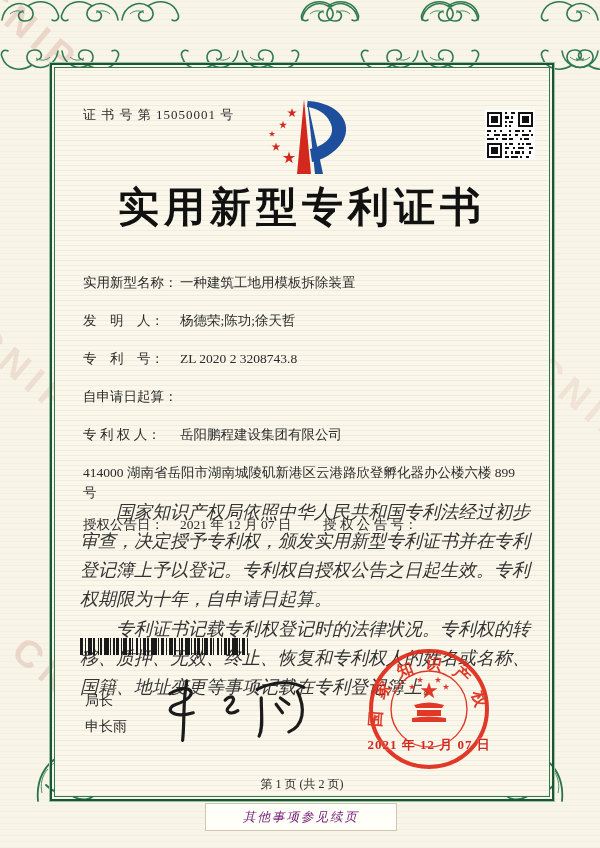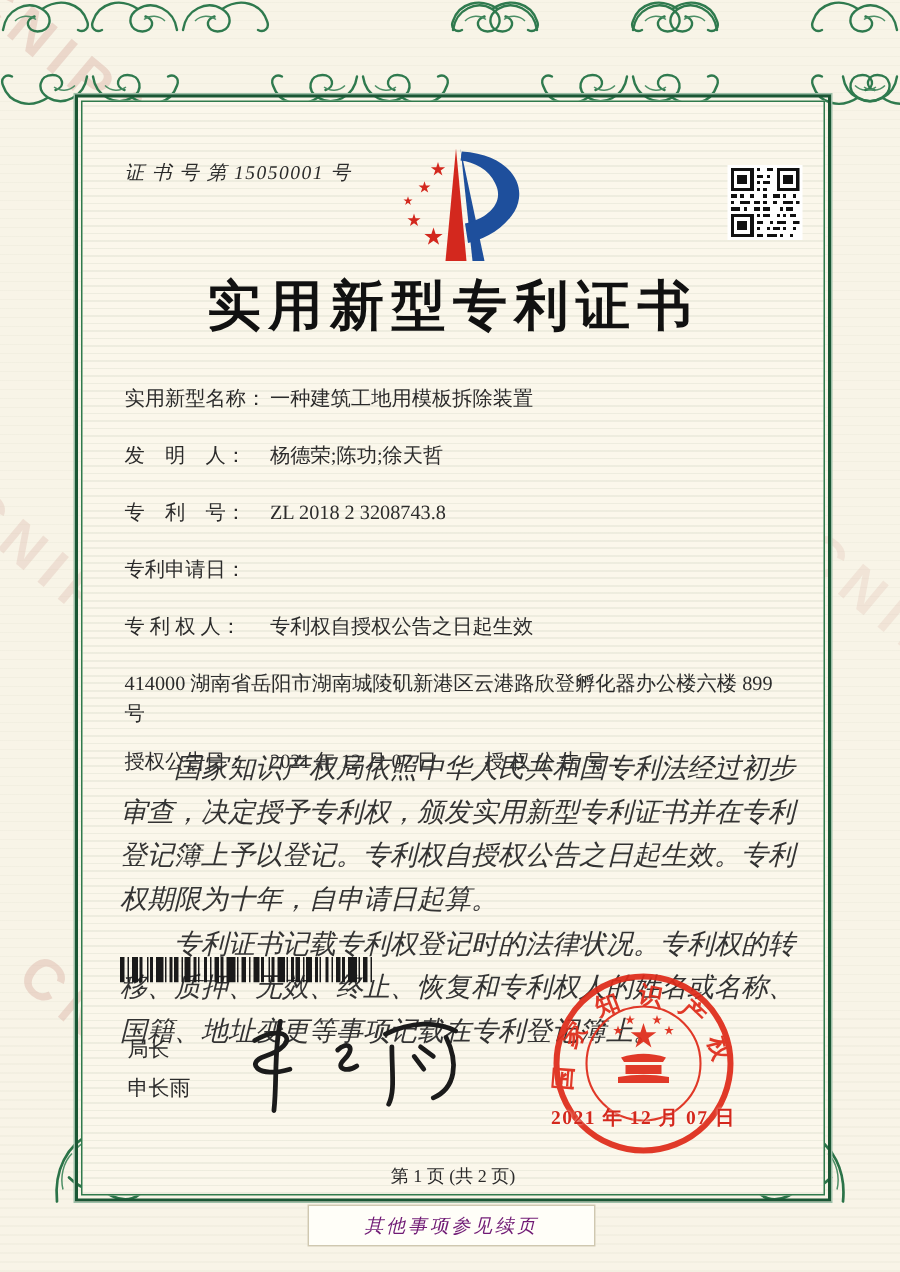--- a/index.html
+++ b/index.html
@@ -10,26 +10,26 @@
   .wm{position:absolute;font-family:"Liberation Sans","DejaVu Sans",sans-serif;
     font-weight:bold;font-size:38px;letter-spacing:7px;color:rgba(214,172,160,.40);
     transform:rotate(40deg);white-space:nowrap;pointer-events:none;z-index:1;}
   .ornament{position:absolute;z-index:2;}
   .frame-outer{position:absolute;left:50px;top:63px;width:500px;height:734px;
     border:2px solid #1a5634;z-index:3;box-shadow:0 0 0 1px #9dbfa8;}
   .frame-inner{position:absolute;left:2px;top:2px;right:2px;bottom:2px;
     border:1px solid #2f7a4c;
     background:#fbf7eb;
     background-image:repeating-linear-gradient(0deg, rgba(150,165,140,.13) 0 1px, transparent 1px 5px);}
-  .certno{position:absolute;left:28px;top:38px;font-size:13px;letter-spacing:1px;font-style:italic;}
+  .certno{position:absolute;left:28px;top:38px;font-size:13px;letter-spacing:1px;}
   .logo{position:absolute;left:204px;top:28px;width:96px;height:82px;}
   .qr{position:absolute;left:430px;top:42px;width:46px;height:46px;background:#fff;padding:2px;}
   .title{position:absolute;left:0;top:112px;width:100%;text-align:center;
-    font-size:36px;font-weight:bold;letter-spacing:5px;color:#111;}
-  .fields{position:absolute;left:28px;top:186px;width:444px;font-size:13.5px;}
+    font-size:41px;font-weight:bold;letter-spacing:5px;color:#111;}
+  .fields{position:absolute;left:28px;top:203px;width:444px;font-size:13.5px;}
   .frow{display:flex;line-height:24px;margin-bottom:14px;}
   .flabel{flex:0 0 97px;white-space:nowrap;}
   .fvalue{flex:1;}
   .frow.addr{margin-bottom:10px;}
   .frow.addr .fvalue{line-height:20px;padding-top:2px;}
   .frow.auth .fvalue{flex:0 0 143px;}
   .frow.auth .flabel2{flex:0 0 112px;white-space:nowrap;}
   .paras{position:absolute;left:25px;top:430px;width:450px;font-size:18px;
     line-height:1.62;font-style:italic;color:#333;text-align:justify;}
   .paras p{margin:0;text-indent:2em;}
@@ -146,28 +146,28 @@
         <div class="frow">
           <span class="flabel">实用新型名称：</span>
           <span class="fvalue">一种建筑工地用模板拆除装置</span>
         </div>
         <div class="frow">
           <span class="flabel">发　明　人：</span>
           <span class="fvalue">杨德荣;陈功;徐天哲</span>
         </div>
         <div class="frow">
           <span class="flabel">专　利　号：</span>
-          <span class="fvalue">ZL 2018 2 3208743.8</span>
-        </div>
-        <div class="frow">
-          <span class="flabel">专利申请日：</span>
+          <span class="fvalue">ZL 2020 2 3208743.8</span>
+        </div>
+        <div class="frow">
+          <span class="flabel">自申请日起算：</span>
         </div>
         <div class="frow">
           <span class="flabel">专 利 权 人：</span>
-          <span class="fvalue">专利权自授权公告之日起生效</span>
+          <span class="fvalue">岳阳鹏程建设集团有限公司</span>
         </div>
         <div class="frow addr">
           <span class="fvalue">414000 湖南省岳阳市湖南城陵矶新港区云港路欣登孵化器办公楼六楼 899 号</span>
         </div>
         <div class="frow auth">
           <span class="flabel">授权公告日：</span>
           <span class="fvalue">2021 年 12 月 07 日</span>
           <span class="flabel2">授 权 公 告 号：</span>
         </div>
       </div>

